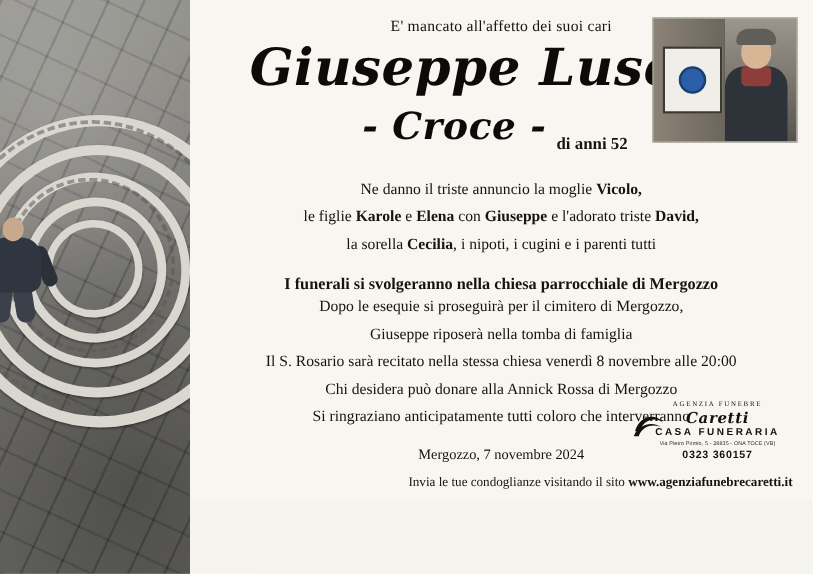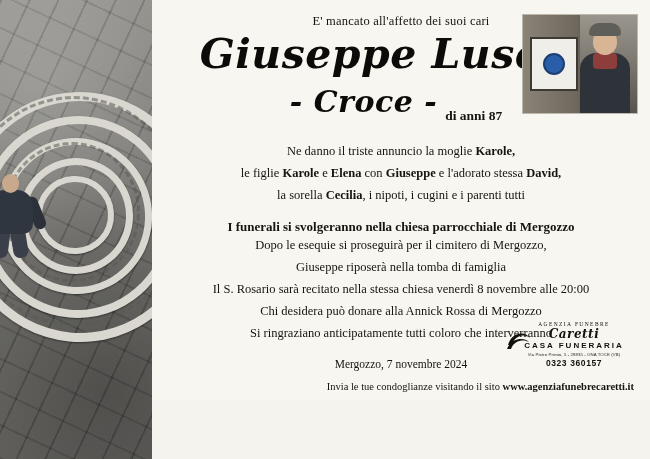--- a/index.html
+++ b/index.html
@@ -386,28 +386,28 @@
       <div class="p-scarf"></div>
       <div class="p-head"></div>
       <div class="p-cap"></div>
     </div>
 
     <div class="intro">E' mancato all'affetto dei suoi cari</div>
 
     <div class="name">Giuseppe Lusetti</div>
 
     <div class="nick-line">
-      <span class="nick">- Croce -</span><span class="age">di anni 87</span>
+      <span class="nick">- Croce -</span><span class="age">di anni 52</span>
     </div>
 
     <div class="body-text">
 
-      <p><span>Ne danno il triste annuncio la moglie </span><b>Karole,</b></p>
-
-      <p><span>le figlie </span><b>Karole</b><span> e </span><b>Elena</b><span> con </span><b>Giuseppe</b><span> e l'adorato stessa </span><b>David,</b></p>
+      <p><span>Ne danno il triste annuncio la moglie </span><b>Vicolo,</b></p>
+
+      <p><span>le figlie </span><b>Karole</b><span> e </span><b>Elena</b><span> con </span><b>Giuseppe</b><span> e l'adorato triste </span><b>David,</b></p>
 
       <p><span>la sorella </span><b>Cecilia</b><span>, i nipoti, i cugini e i parenti tutti</span></p>
 
 
       <div class="funeral">
         <p>I funerali si svolgeranno nella chiesa parrocchiale di Mergozzo</p>
       </div>
 
       <p class="after">Dopo le esequie si proseguirà per il cimitero di Mergozzo,</p>
       <p>Giuseppe riposerà nella tomba di famiglia</p>

